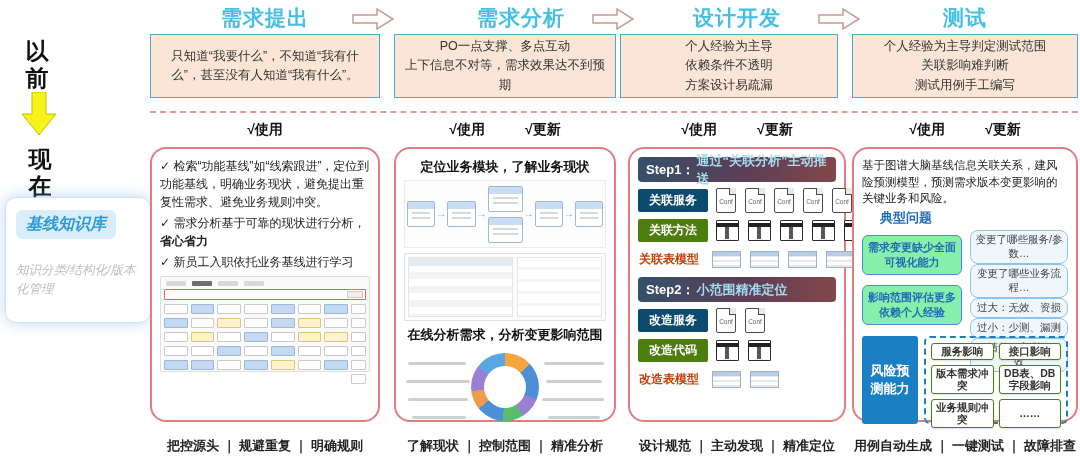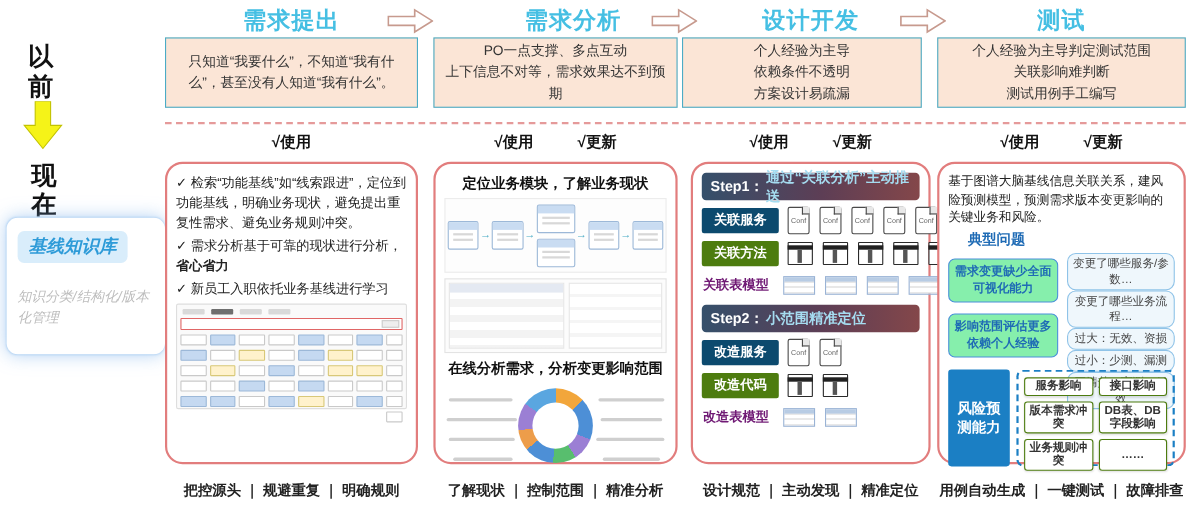--- a/index.html
+++ b/index.html
@@ -98,21 +98,21 @@
 
   
   .step-banner{height:25px;border-radius:4px;background:linear-gradient(90deg,#35506b,#5d3e55 55%,#84474a);
                color:#fff;font-size:13px;font-weight:bold;display:flex;align-items:center;
                padding:0 8px;gap:2px;margin-bottom:6px;}
   .step-banner .rest{color:#a5dcf0;font-weight:bold;}
   .r3{display:flex;align-items:center;gap:8px;margin:6px 0;}
   .lab{min-width:62px;text-align:center;padding:3px 4px;font-size:12px;font-weight:bold;color:#fff;border-radius:2px;}
   .lab.teal{background:#0c4a6e;}
   .lab.gold{background:#4d7c0f;}
-  .lab.plain{color:#701a75;background:transparent;padding-left:0;}
+  .lab.plain{color:#c2410c;background:transparent;padding-left:0;}
   .icons{display:flex;gap:9px;align-items:center;}
   .doc{width:20px;height:25px;background:#fff;border:1.5px solid #4a4a4a;border-radius:2px;position:relative;
        font-size:6.5px;color:#666;display:flex;align-items:flex-end;justify-content:center;padding-bottom:7px;box-sizing:border-box;}
   .doc::after{content:"";position:absolute;top:-1px;right:-1px;width:6px;height:6px;background:#e8e8e8;
               border-left:1.5px solid #4a4a4a;border-bottom:1.5px solid #4a4a4a;}
   .cube{width:21px;height:19px;background:#fff;border:1.5px solid #2a2a2a;border-radius:1px;position:relative;}
   .cube::before{content:"";position:absolute;left:-1px;right:-1px;top:2px;height:4px;background:#222;}
   .cube::after{content:"";position:absolute;left:8px;top:6px;width:4px;height:12px;background:#555;}
   .ticon{width:27px;height:15px;border:1px solid #9ab3d5;background:
       repeating-linear-gradient(#fff 0 3px,#e8e8e8 3px 5px);}

